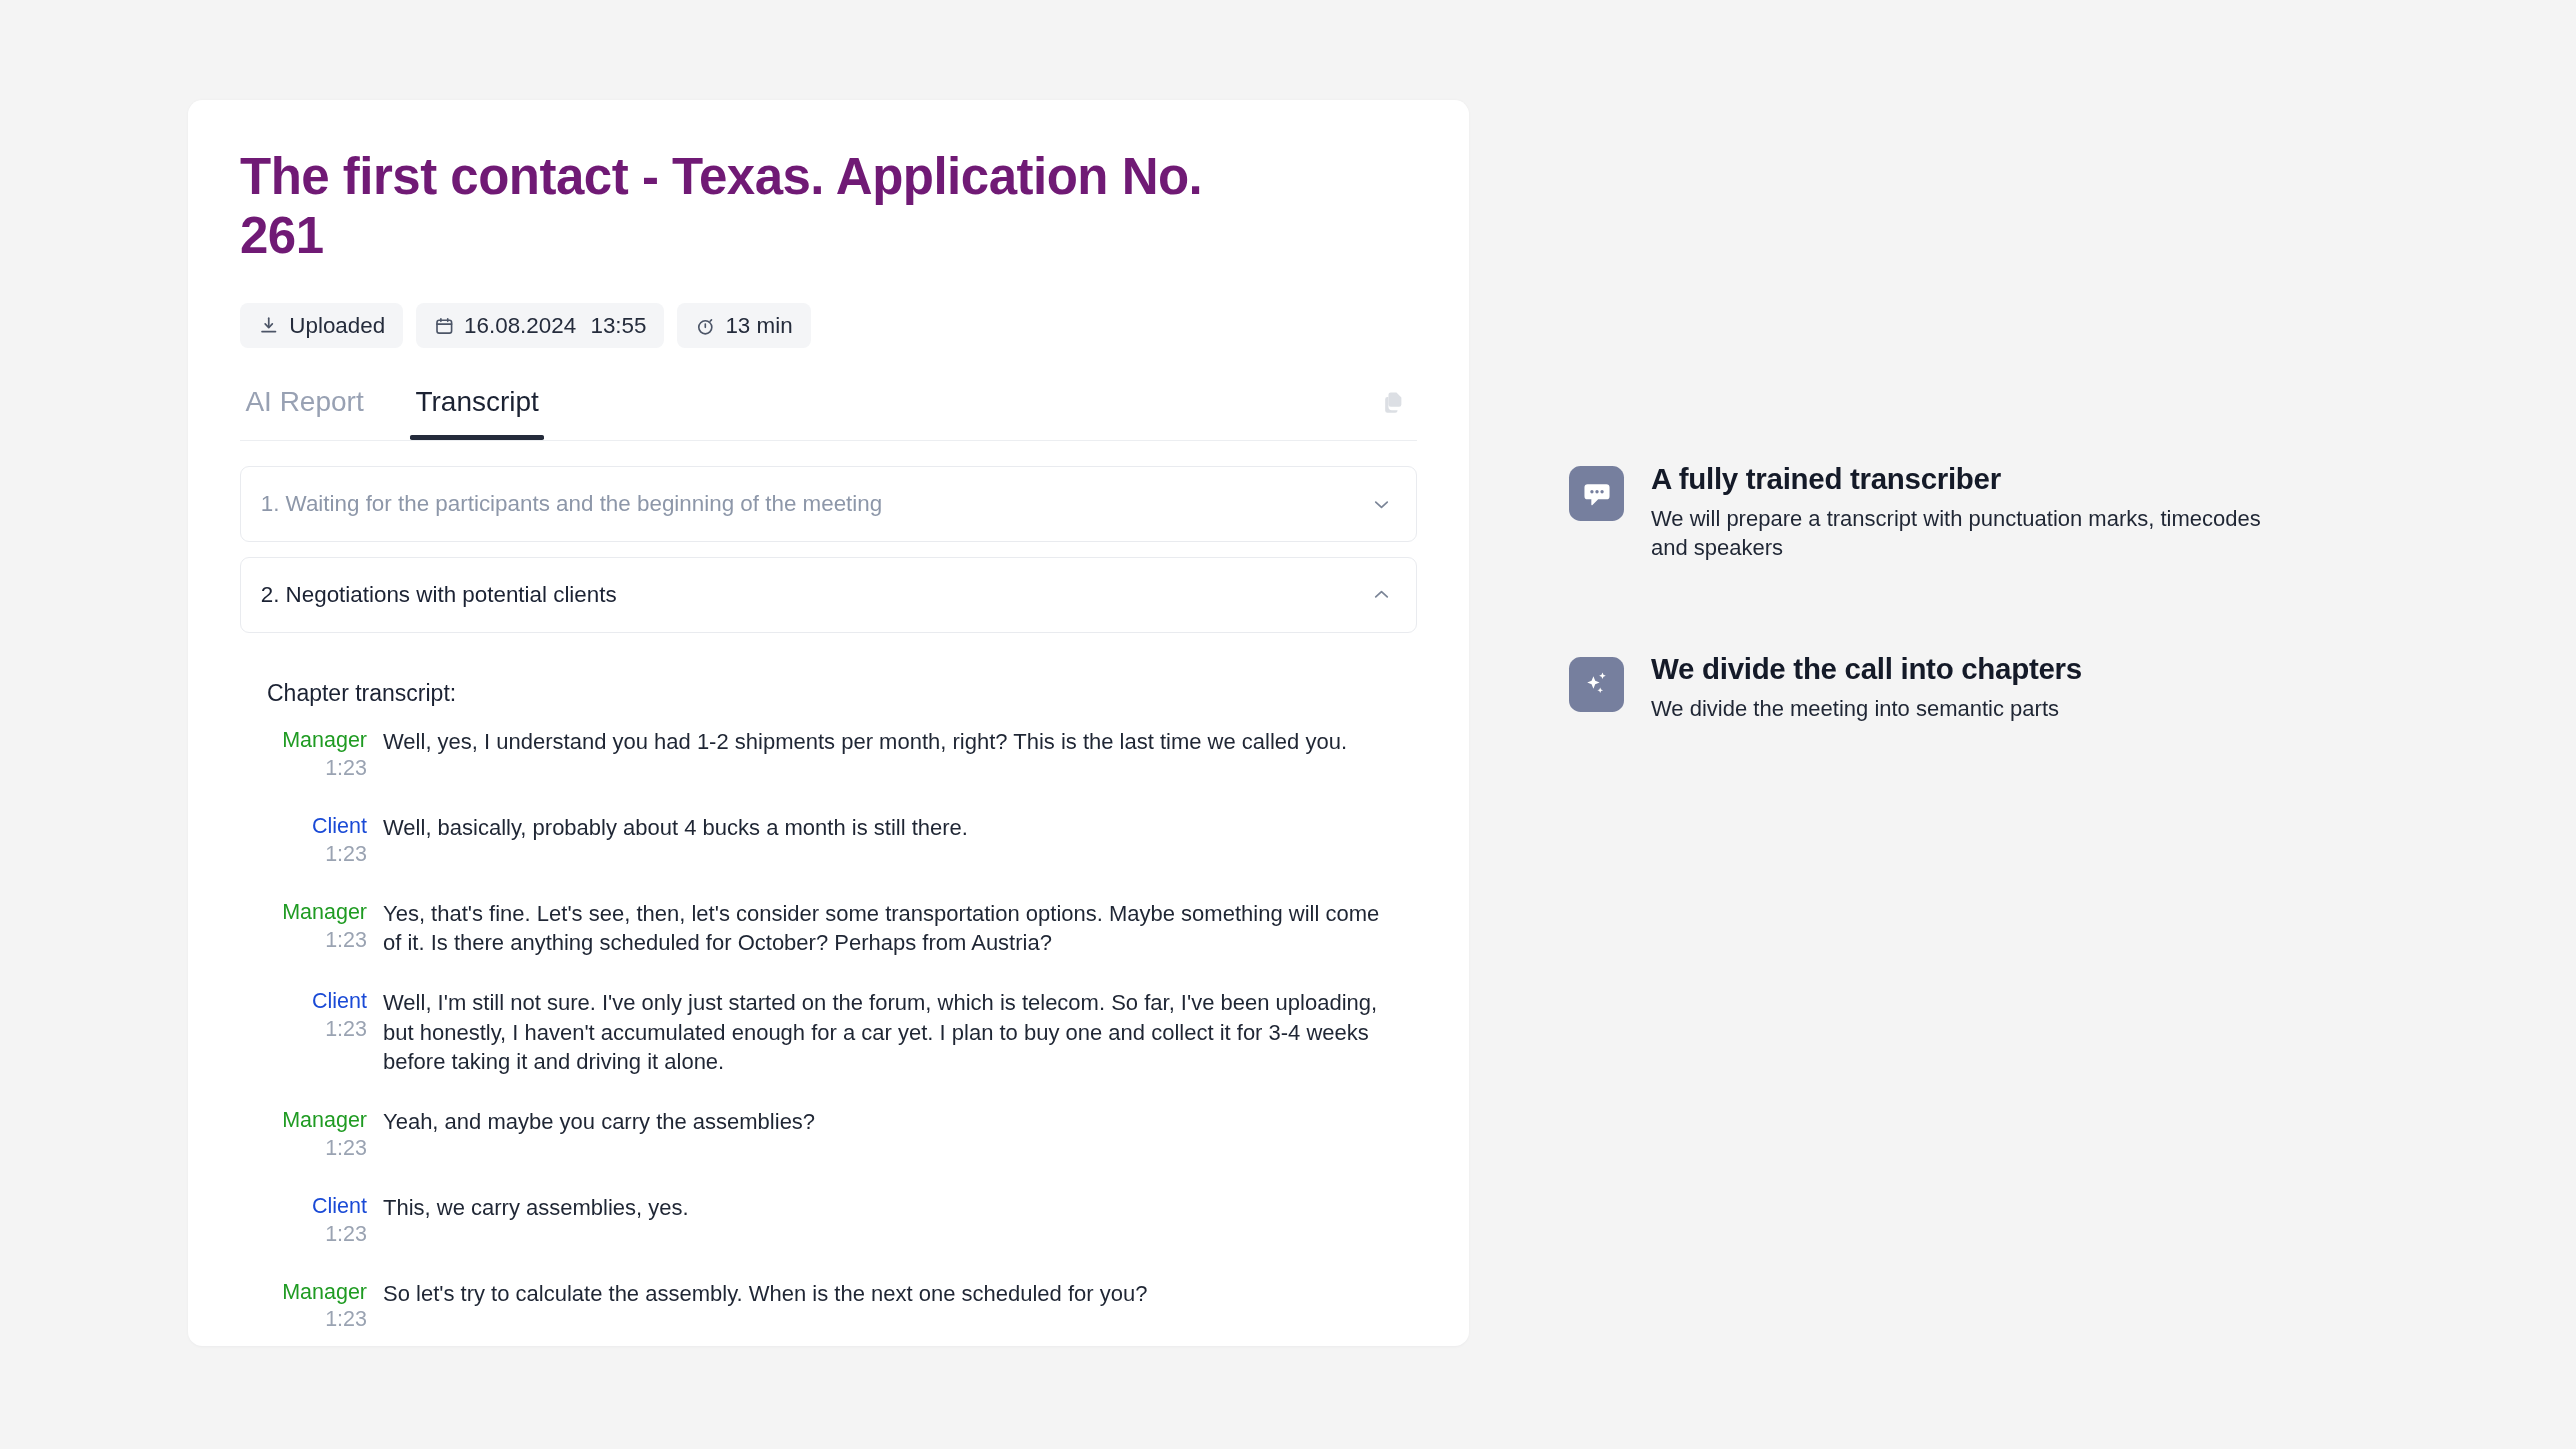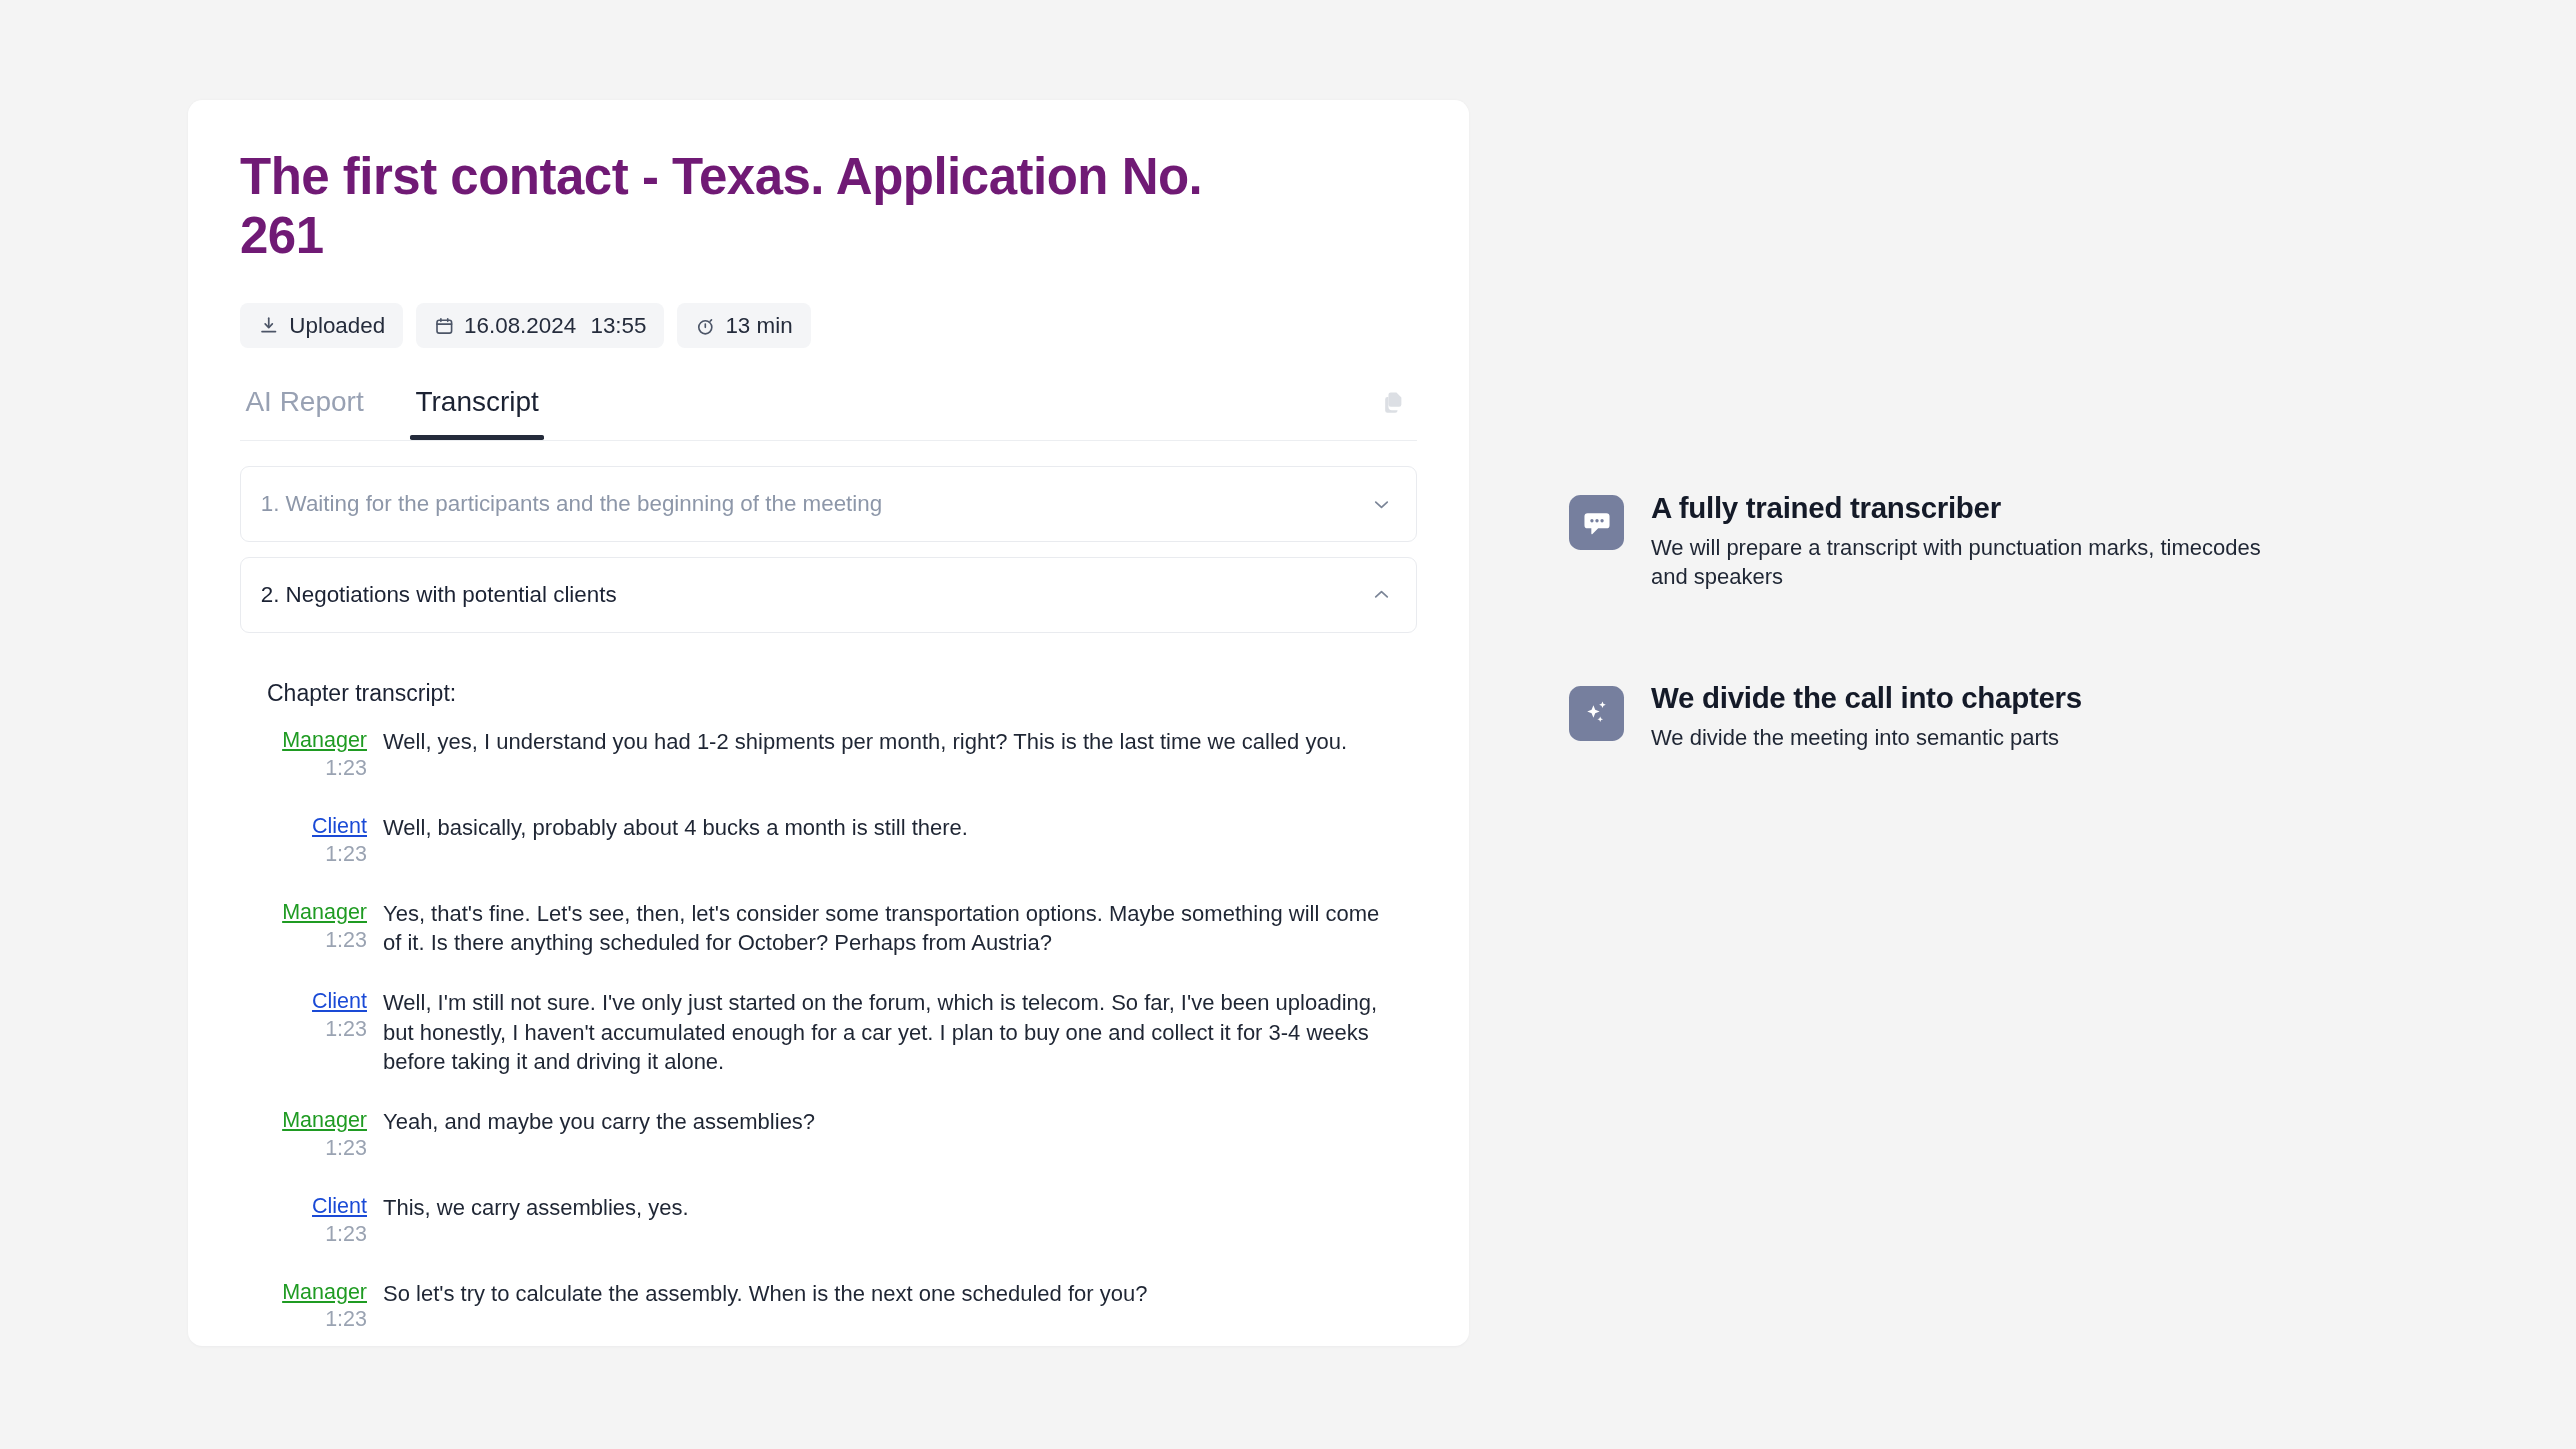--- a/index.html
+++ b/index.html
@@ -149,21 +149,20 @@
     flex: 0 0 143px;
     text-align: right;
     padding-right: 16px;
     padding-top: 0.9px;
   }
   .speaker {
     display: block;
     font-size: 21.5px;
     font-weight: 400;
     line-height: 1.28;
-    text-decoration: underline;
   }
   .speaker.manager { color: #1f9b22; }
   .speaker.client  { color: #1a4ad6; }
   .time {
     display: block;
     font-size: 21.5px;
     color: #9aa3b2;
     line-height: 1.28;
   }
   .utterance {
@@ -172,21 +171,21 @@
     line-height: 1.33;
     color: #1f2634;
     max-width: 1011px;
     padding-top: 0.9px;
   }
 
   
   .features {
     position: absolute;
     left: 1569px;
-    top: 490px;
+    top: 461px;
     width: 716px;
   }
   .feature {
     display: flex;
     align-items: flex-start;
     gap: 27px;
   }
   .feature + .feature { margin-top: 88px; }
   .feature-icon {
     flex: 0 0 auto;

